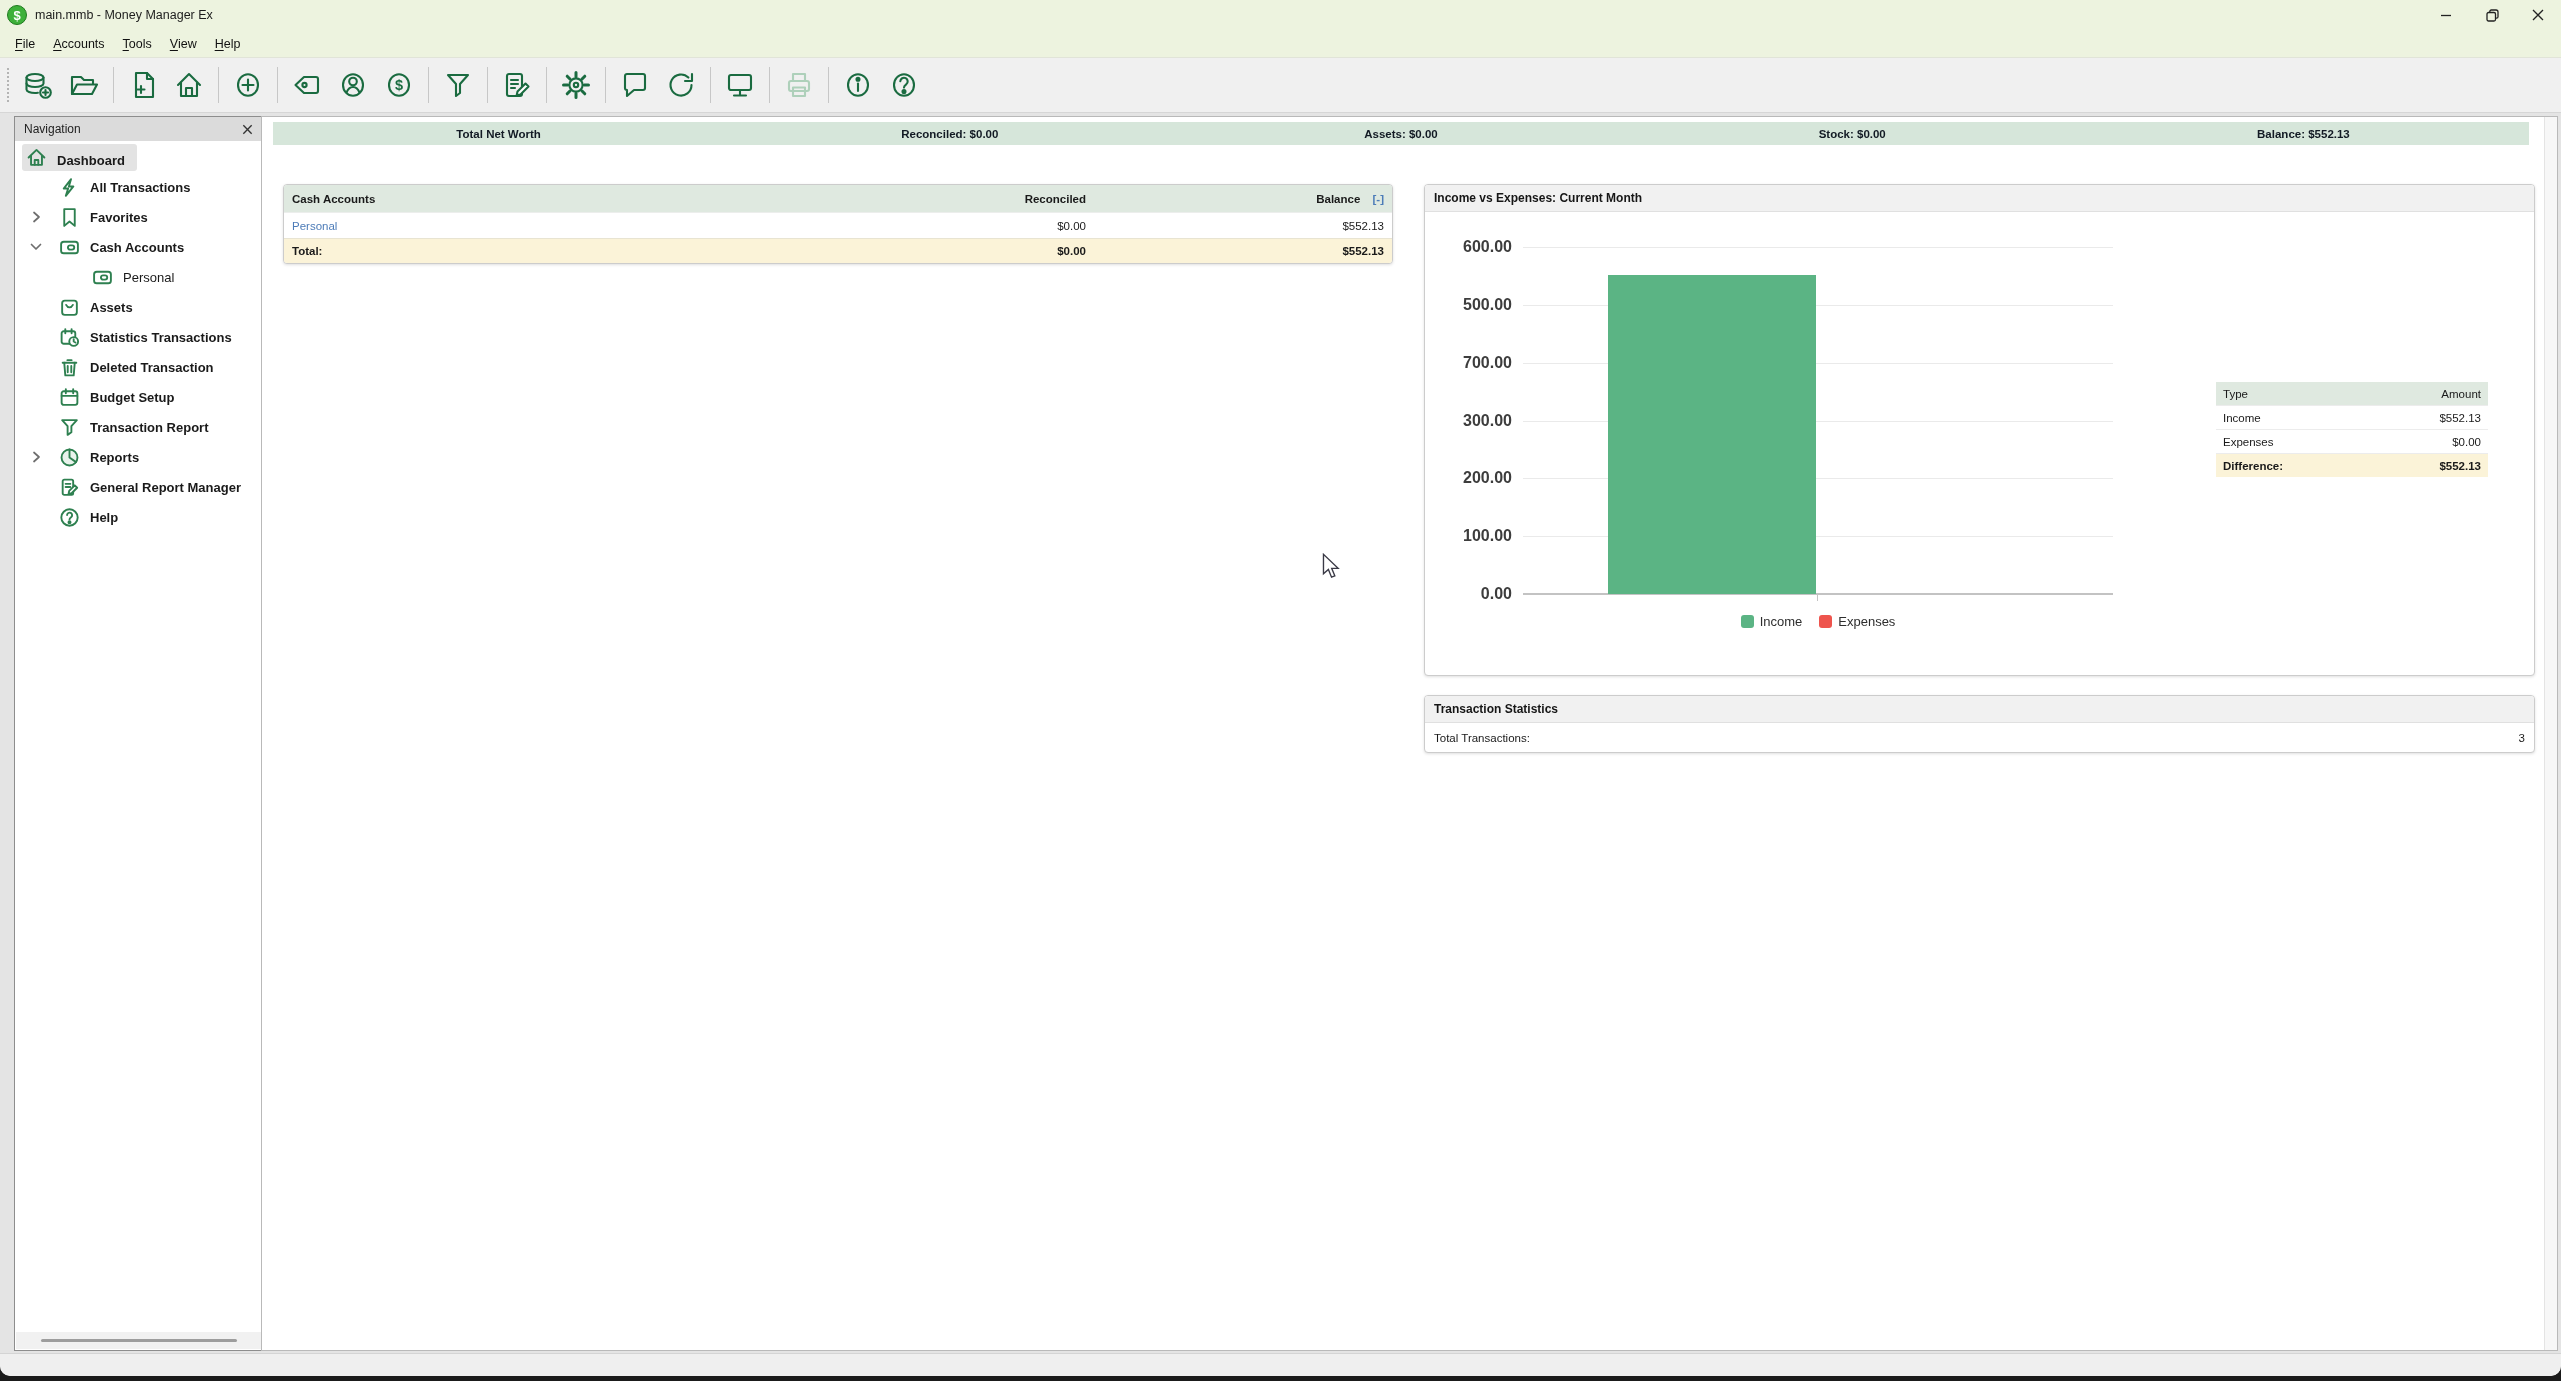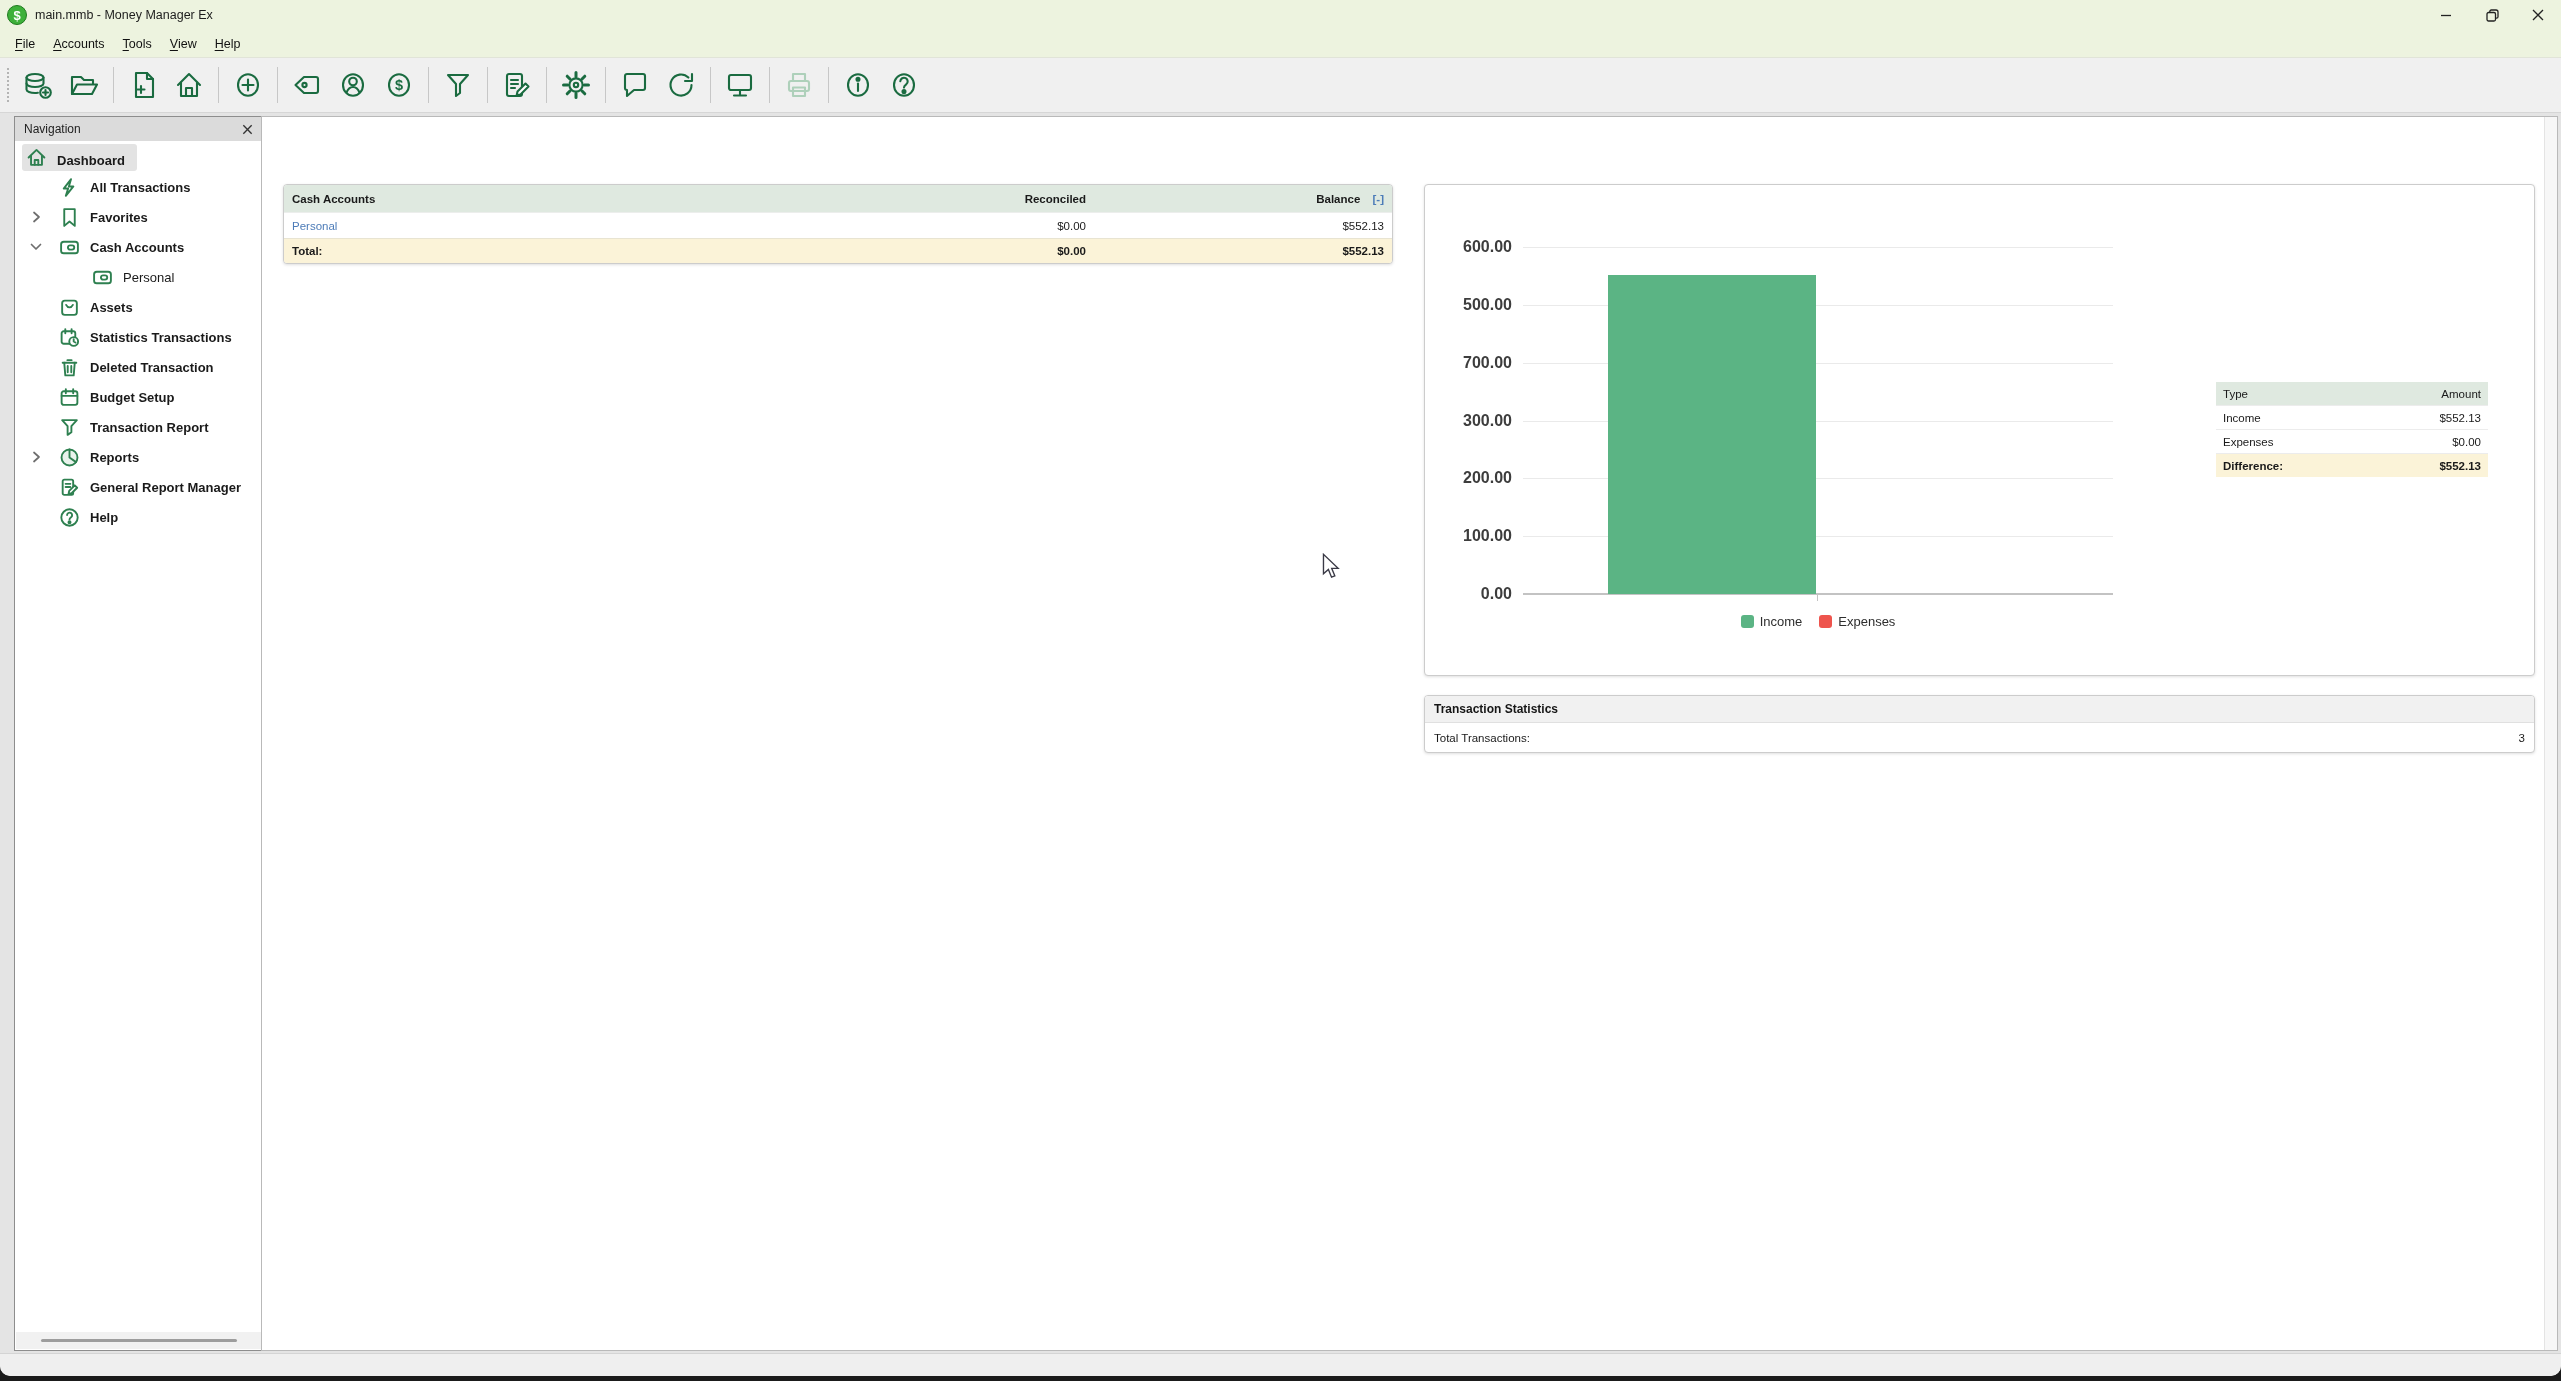--- a/index.html
+++ b/index.html
@@ -456,20 +456,27 @@
         </div>
 
       </div>
       <div class="hscroll">
         <div class="hthumb"></div>
       </div>
     </div>
 
     <div class="main">
 
+      <div class="summary">
+        <div class="cell">Total Net Worth</div>
+        <div class="cell">Reconciled: $0.00</div>
+        <div class="cell">Assets: $0.00</div>
+        <div class="cell">Stock: $0.00</div>
+        <div class="cell">Balance: $552.13</div>
+      </div>
 
       <div class="panel cash-panel">
         <div class="crow cash-head">
           <div>Cash Accounts</div>
           <div class="num">Reconciled</div>
           <div class="num">
             <span>Balance</span>
             <span class="blue" style="margin-left:9px;">[-]</span>
           </div>
         </div>
@@ -479,20 +486,21 @@
           <div class="num">$552.13</div>
         </div>
         <div class="crow cash-total">
           <div>Total:</div>
           <div class="num">$0.00</div>
           <div class="num">$552.13</div>
         </div>
       </div>
 
       <div class="panel income-panel">
+        <div class="panel-header-gray">Income vs Expenses: Current Month</div>
 
         <div class="plot">
           <div class="gridline" style="top:0;"></div>
           <div class="gridline" style="top:57.8px;"></div>
           <div class="gridline" style="top:115.7px;"></div>
           <div class="gridline" style="top:173.5px;"></div>
           <div class="gridline" style="top:231.3px;"></div>
           <div class="gridline" style="top:289.2px;"></div>
           <div class="gridline axis" style="top:346px;"></div>
 

